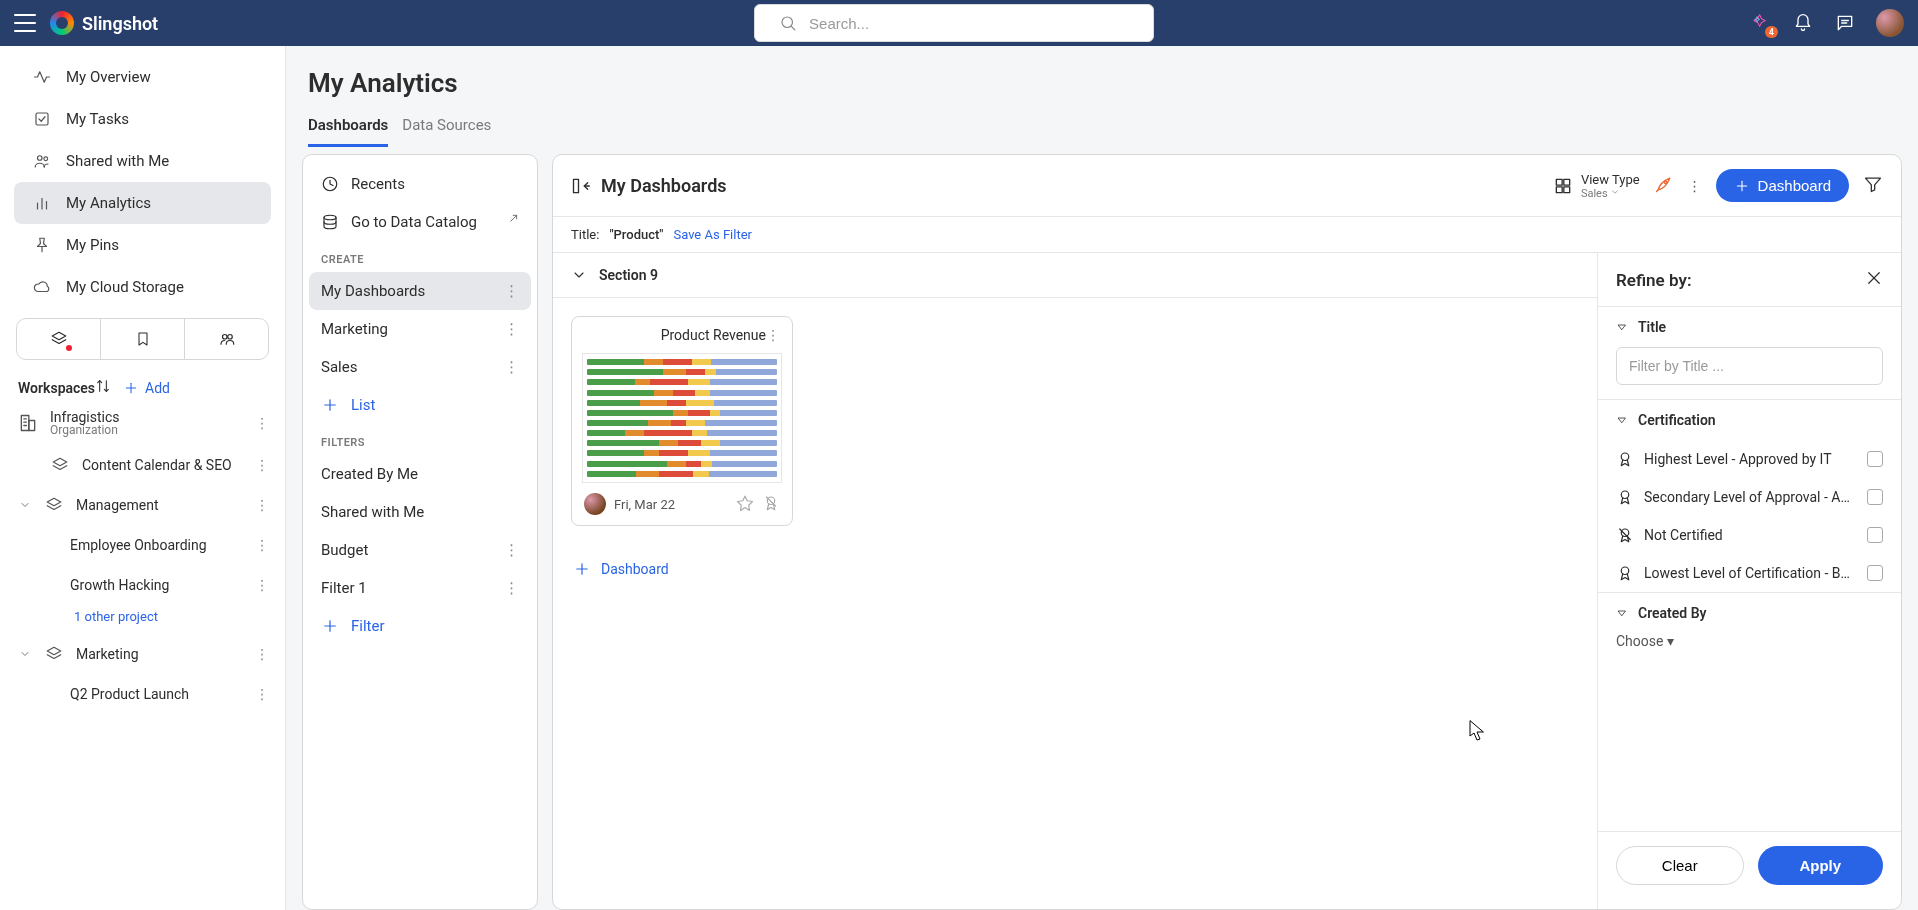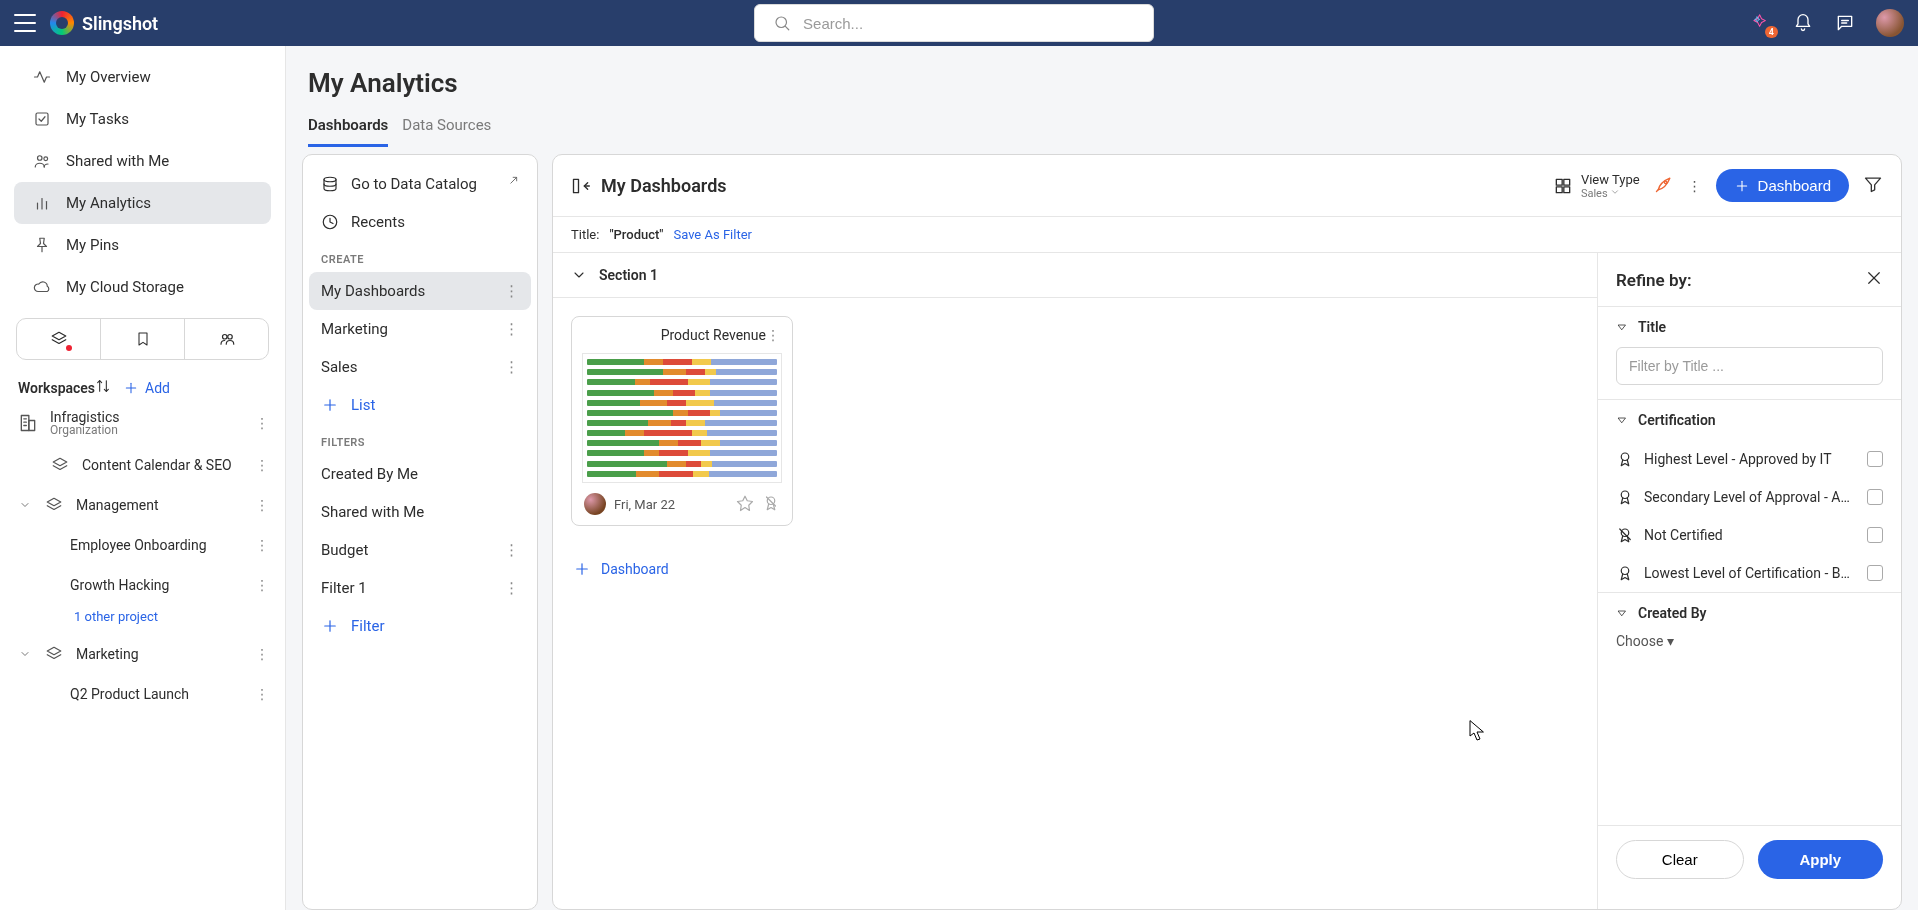--- a/index.html
+++ b/index.html
@@ -37,21 +37,21 @@
     color:#fff;
   }
   .hamburger{width:22px;height:18px;display:flex;flex-direction:column;justify-content:space-between;cursor:pointer;}
   .hamburger span{height:2px;background:#fff;border-radius:1px;}
   .brand{display:flex;align-items:center;gap:8px;font-weight:600;font-size:18px;}
   .brand-logo{width:24px;height:24px;border-radius:50%;background:conic-gradient(#e23,#f80,#0c7,#28e,#e23);position:relative;}
   .brand-logo::after{content:"";position:absolute;inset:6px;border-radius:50%;background:var(--nav-bg);}
   .nav-spacer{flex:1;}
   .searchbar{
     width:400px;height:38px;background:#fff;border-radius:6px;
-    display:flex;align-items:center;padding:0 18px;gap:10px;color:#888;
+    display:flex;align-items:center;padding:0 24px;gap:10px;color:#888;
     border:1px solid #dadada;
   }
   .searchbar input{border:none;outline:none;flex:1;font-size:15px;color:#333;background:transparent;}
   .searchbar input::placeholder{color:#9a9a9a;}
   .nav-icons{display:flex;align-items:center;gap:20px;margin-left:auto;}
   .nav-icons .icon{width:22px;height:22px;display:flex;align-items:center;justify-content:center;cursor:pointer;position:relative;}
   .badge{position:absolute;bottom:-4px;right:-6px;background:#e63;color:#fff;font-size:9px;border-radius:8px;padding:1px 4px;font-weight:600;}
   .avatar{width:28px;height:28px;border-radius:50%;background:radial-gradient(circle at 30% 30%,#d9a,#853 70%);cursor:pointer;}
   
   .layout{display:flex;height:calc(100% - 46px);}
@@ -157,21 +157,21 @@
   .refine-sec-head{display:flex;align-items:center;gap:10px;padding:12px 18px;font-weight:600;cursor:pointer;}
   .refine-input{
     margin:0 18px 14px 18px;border:1px solid var(--panel-border);border-radius:6px;height:38px;
     padding:0 12px;font-size:14px;width:calc(100% - 36px);
   }
   .refine-input::placeholder{color:#9a9a9a;}
   .cert-item{display:flex;align-items:center;gap:10px;padding:10px 18px;}
   .cert-item .medal{width:18px;height:18px;flex-shrink:0;}
   .cert-item .lbl{flex:1;white-space:nowrap;overflow:hidden;text-overflow:ellipsis;font-size:14px;}
   .chk{width:16px;height:16px;border:1.5px solid #aaa;border-radius:3px;flex-shrink:0;cursor:pointer;}
-  .refine-foot{margin-top:auto;padding:14px 18px 30px 18px;display:flex;gap:14px;border-top:1px solid var(--border);}
+  .refine-foot{margin-top:auto;padding:14px 18px 24px 18px;display:flex;gap:14px;border-top:1px solid var(--border);}
   .btn-outline{
     flex:1;border:1px solid var(--panel-border);background:#fff;border-radius:22px;
     padding:10px 0;font-size:15px;cursor:pointer;
   }
   .btn-apply{
     flex:1;border:none;background:var(--blue);color:#fff;border-radius:22px;
     padding:10px 0;font-size:15px;font-weight:600;cursor:pointer;
   }
   .choose{padding:0 18px 6px 18px;color:#555;font-size:14px;}
   
@@ -408,36 +408,36 @@
     <div class="tabs">
       <div class="tab active">Dashboards</div>
       <div class="tab">Data Sources</div>
     </div>
 
     <div class="panels">
 
       <div class="listpanel">
         <div class="lp-item">
           <svg width="18" height="18" viewBox="0 0 24 24">
+              <circle cx="12" cy="12" r="9"></circle>
+              <polyline points="12 7 12 12 16 14"></polyline>
+            </svg>
+          <span>Recents</span>
+        </div>
+        <div class="lp-item">
+          <svg width="18" height="18" viewBox="0 0 24 24">
               <ellipse cx="12" cy="6" rx="8" ry="3"></ellipse>
               <path d="M4 6v6c0 1.7 3.6 3 8 3s8-1.3 8-3V6"></path>
               <path d="M4 12v6c0 1.7 3.6 3 8 3s8-1.3 8-3v-6"></path>
             </svg>
           <span>Go to Data Catalog</span>
           <span class="ext-icon"><svg width="14" height="14" viewBox="0 0 24 24">
                 <path d="M14 4h6v6"></path>
                 <path d="M20 4 10 14"></path>
               </svg></span>
-        </div>
-        <div class="lp-item">
-          <svg width="18" height="18" viewBox="0 0 24 24">
-              <circle cx="12" cy="12" r="9"></circle>
-              <polyline points="12 7 12 12 16 14"></polyline>
-            </svg>
-          <span>Recents</span>
         </div>
 
         <div class="lp-heading">CREATE</div>
         <div class="lp-item active">
           <span>My Dashboards</span>
           <span class="dots">⋮</span>
         </div>
         <div class="lp-item">
           <span>Marketing</span>
           <span class="dots">⋮</span>
@@ -527,21 +527,21 @@
           <span style="font-weight:500;">"Product"</span>
           <span class="save">Save As Filter</span>
         </div>
 
         <div class="dp-body">
           <div class="dp-main">
             <div class="section-head">
               <svg width="16" height="16" viewBox="0 0 24 24">
                   <polyline points="6 9 12 15 18 9"></polyline>
                 </svg>
-              <span>Section 1</span>
+              <span>Section 9</span>
             </div>
             <div class="cards-row">
               <div class="card">
                 <div class="card-head">
                   <span>Product Revenue</span>
                   <span class="dots">⋮</span>
                 </div>
                 <div class="chart-thumb">
                   <div class="bar">
                       <span style="width:30%"></span>

